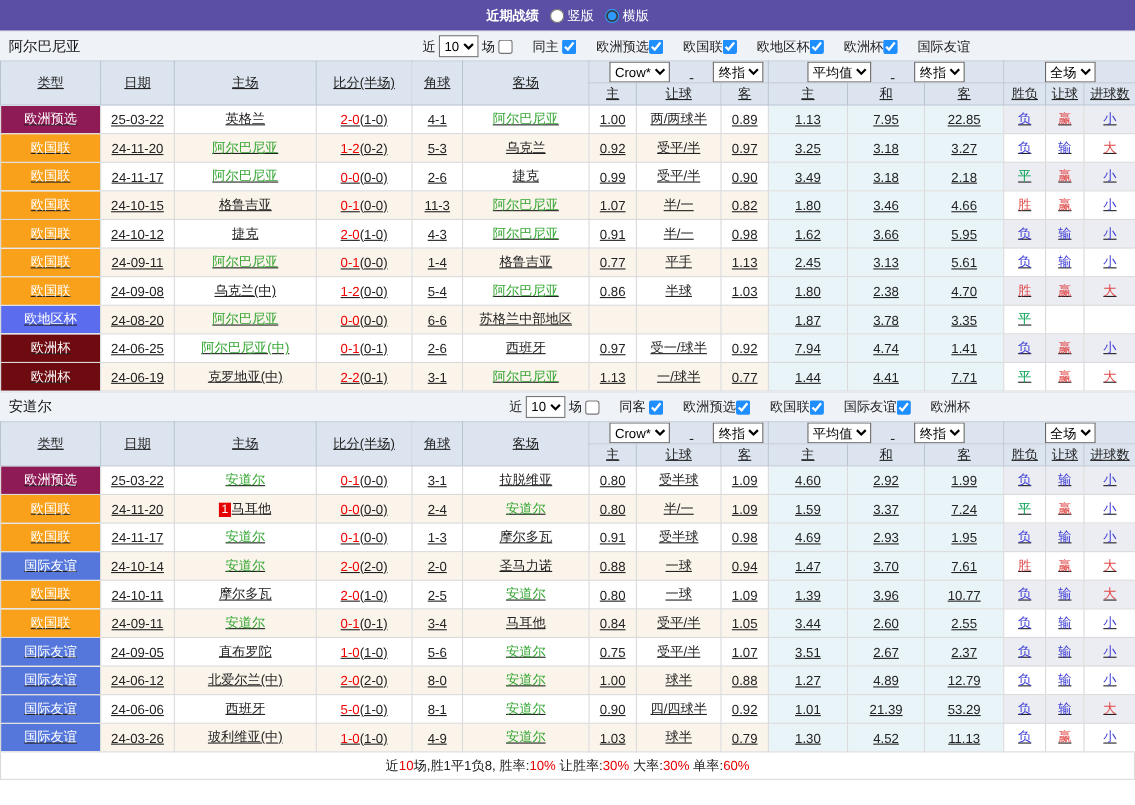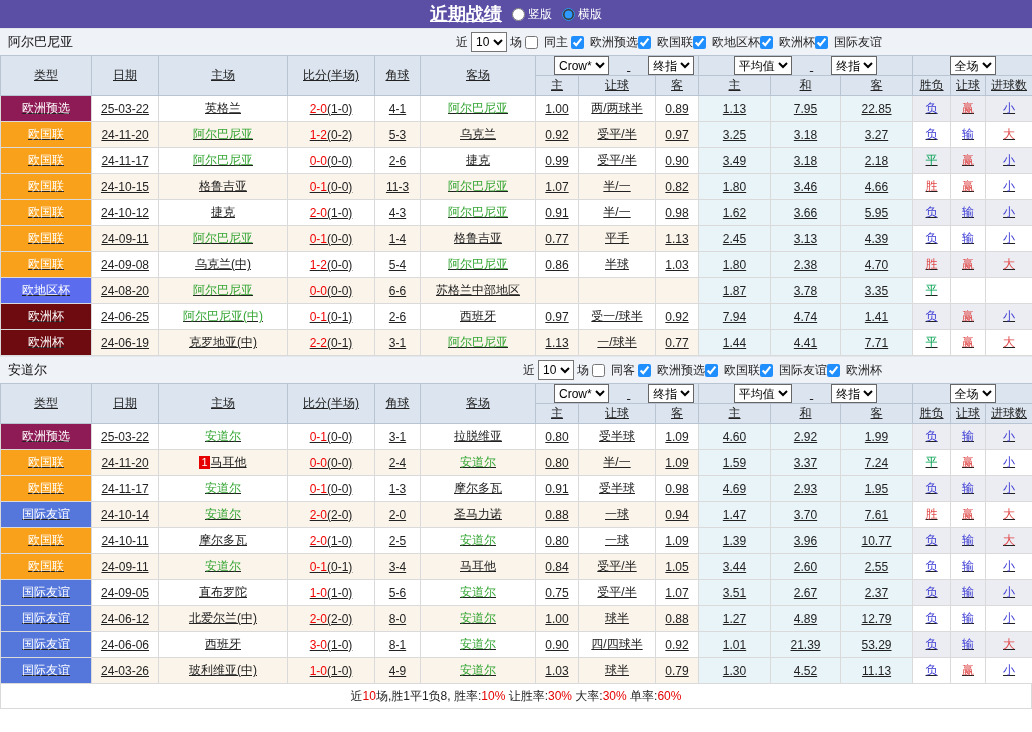--- a/index.html
+++ b/index.html
@@ -1,29 +1,29 @@
 <!DOCTYPE html>
 <html style="--purple: #5A4FA5; --green: #33A532; --score-red: #F00000;"><head>
 <meta charset="utf-8">
 <style>
   * { box-sizing: border-box; margin: 0; padding: 0; }
   html,body { width: 1032px; background:#fff; font-family:"Liberation Sans","DejaVu Sans",sans-serif; font-size:12px; color:#222; }
 
   
   .titlebar { height:28px; background:var(--purple); color:#fff; display:flex; align-items:center; justify-content:center; gap:10px; }
-  .titlebar .title { font-size:18px; font-weight:bold;text-decoration:underline; }
+  .titlebar .title { font-size:12px; font-weight:bold; }
   .titlebar label { display:inline-flex; align-items:center; gap:3px; font-size:12px; cursor:pointer; }
   .titlebar input[type=radio]{ width:13px; height:13px; accent-color:#2E9AFE; }
 
   
   .control-row { height:27px; background:#EFF2F7; display:flex; align-items:center; padding:0 8px; border-top:1px solid #E2E7EE; }
   .team-name { font-size:13px; color:#111; }
   .filters { margin-left:auto; margin-right:142px; display:flex; align-items:center; gap:3px; white-space:nowrap; }
   .filters select { height:20px; font-size:12px; border:1px solid #767676; background:#fff; }
-  .filters label { display:inline-flex; align-items:center; gap:6px; cursor:pointer; }
+  .filters label { display:inline-flex; align-items:center; gap:18px; cursor:pointer; }
   .filters input[type=checkbox]{ width:13px; height:13px; accent-color:#1F8FFF; }
 
   
   table { width:1032px; table-layout:fixed; border-collapse:collapse;text-decoration:underline; }
   th, td { border:1px solid #C9CFD8; text-align:center; overflow:hidden; white-space:nowrap; }
   thead th { background:#DCE5EF; font-weight:normal; height:20px; border-color:#B9C4D2; }
   thead select { height:19px; font-size:12px; border:1px solid #666; background:#fff; margin:0 18px; }
   tbody td { height:26px; border-color:#DADADA; background:#fff; }
   td.c-type { color:#fff; }
   tr.alt td.c-warm { background:#FBF4EA; }
@@ -229,21 +229,21 @@
           <td class="c-warm">24-09-11</td>
           <td class="c-warm"><span class="focus">阿尔巴尼亚</span></td>
           <td class="c-warm"><span class="score-main">0-1</span><span>(0-0)</span></td>
           <td class="c-warm">1-4</td>
           <td class="c-warm"><span>格鲁吉亚</span></td>
           <td class="c-warm">0.77</td>
           <td class="c-warm">平手</td>
           <td class="c-warm">1.13</td>
           <td class="c-avg">2.45</td>
           <td class="c-avg">3.13</td>
-          <td class="c-avg">4.39</td>
+          <td class="c-avg">5.61</td>
           <td class="c-res" style="color: rgb(58, 58, 213);">负</td>
           <td class="c-res" style="color: rgb(58, 58, 213);">输</td>
           <td class="c-res" style="color: rgb(58, 58, 213);">小</td>
         </tr>
         <tr>
           <td class="c-type" style="background: rgb(249, 161, 27);">欧国联</td>
           <td class="c-warm">24-09-08</td>
           <td class="c-warm"><span>乌克兰(中)</span></td>
           <td class="c-warm"><span class="score-main">1-2</span><span>(0-0)</span></td>
           <td class="c-warm">5-4</td>
@@ -529,21 +529,21 @@
           <td class="c-avg">4.89</td>
           <td class="c-avg">12.79</td>
           <td class="c-res" style="color: rgb(58, 58, 213);">负</td>
           <td class="c-res" style="color: rgb(58, 58, 213);">输</td>
           <td class="c-res" style="color: rgb(58, 58, 213);">小</td>
         </tr>
         <tr>
           <td class="c-type" style="background: rgb(85, 119, 219);">国际友谊</td>
           <td class="c-warm">24-06-06</td>
           <td class="c-warm"><span>西班牙</span></td>
-          <td class="c-warm"><span class="score-main">3-0</span><span>(1-0)</span></td>
+          <td class="c-warm"><span class="score-main">5-0</span><span>(1-0)</span></td>
           <td class="c-warm">8-1</td>
           <td class="c-warm"><span class="focus">安道尔</span></td>
           <td class="c-warm">0.90</td>
           <td class="c-warm">四/四球半</td>
           <td class="c-warm">0.92</td>
           <td class="c-avg">1.01</td>
           <td class="c-avg">21.39</td>
           <td class="c-avg">53.29</td>
           <td class="c-res" style="color: rgb(58, 58, 213);">负</td>
           <td class="c-res" style="color: rgb(58, 58, 213);">输</td>

